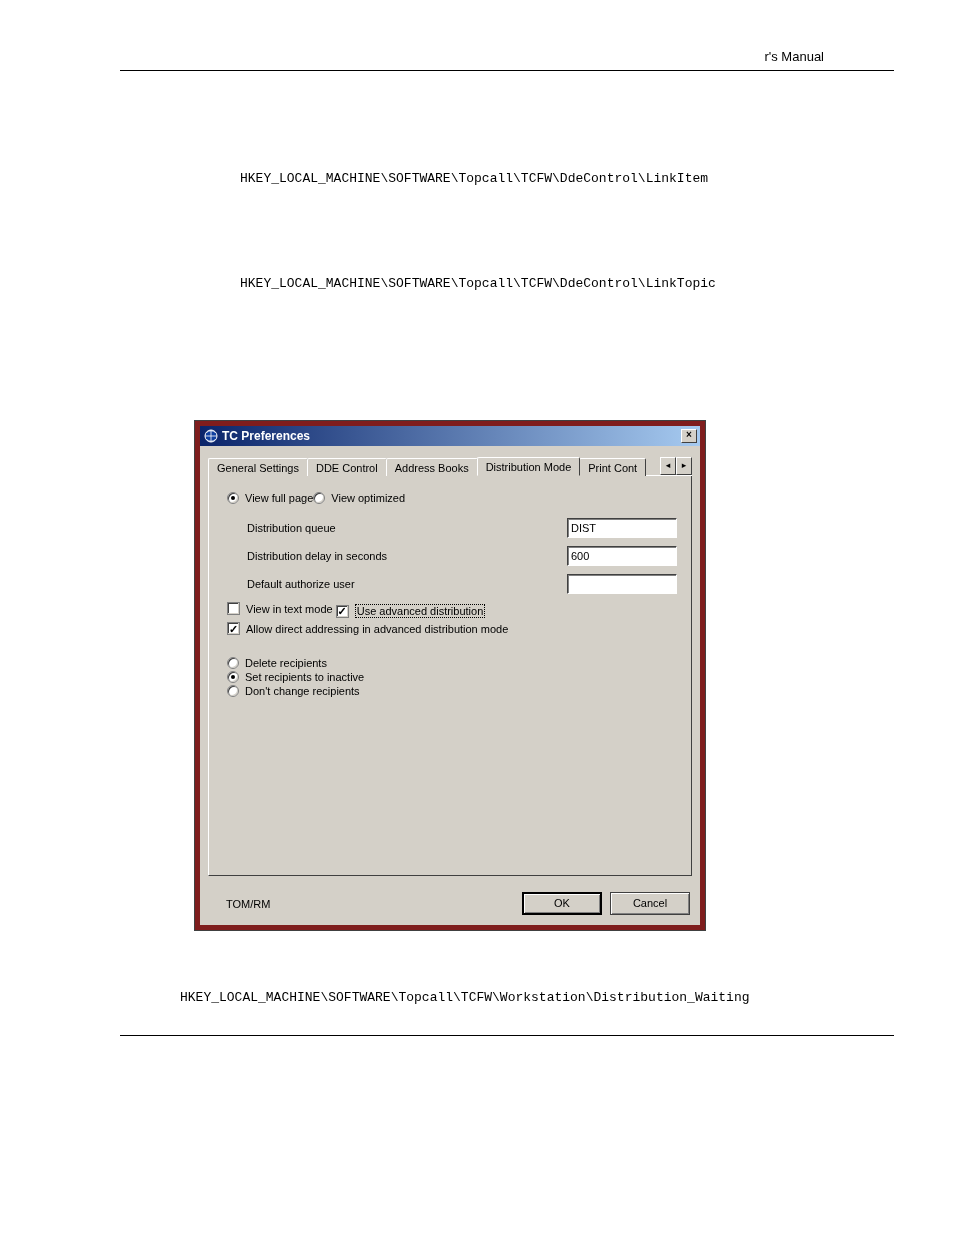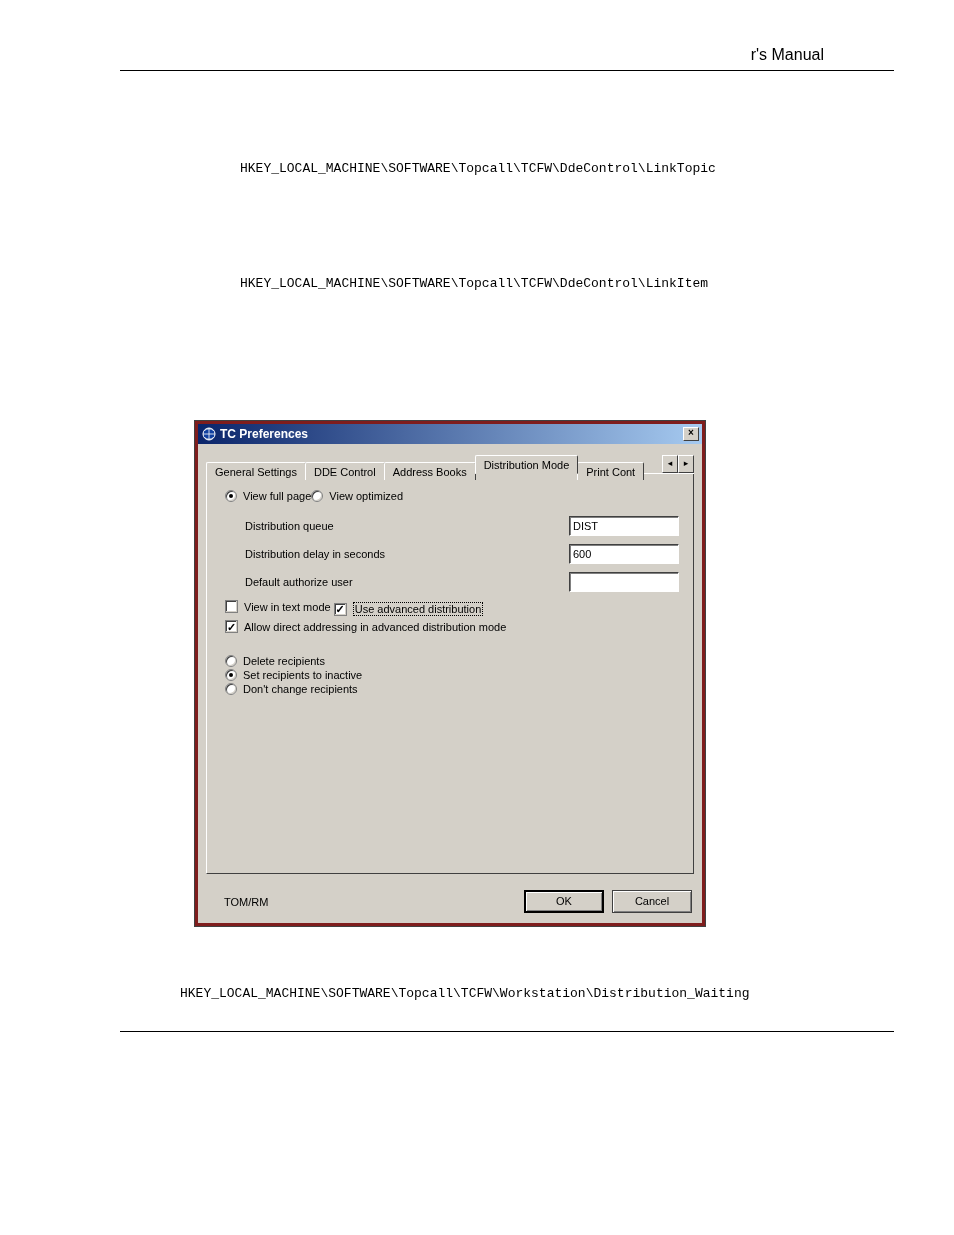--- a/index.html
+++ b/index.html
@@ -14,21 +14,21 @@
     padding: 40px 60px 60px 120px;
   }
   .header-rule-wrap {
     position: relative;
     height: 30px;
   }
   .header-text {
     position: absolute;
     right: 70px;
     bottom: 6px;
-    font-size: 16px;
+    font-size: 13px;
     font-family: Arial, sans-serif;
   }
   .header-rule {
     border: none;
     border-top: 1px solid #000;
     margin: 0;
   }
   .reg-path {
     font-family: "Courier New", monospace;
     font-size: 13px;
@@ -36,21 +36,21 @@
     margin-top: 90px;
   }
   .reg-path.second { margin-top: 100px; }
   .reg-path.third { margin-top: 60px; margin-left: 60px; }
   .dialog-wrap {
     margin-top: 130px;
     margin-left: 75px;
   }
   .dialog {
     width: 510px;
-    border: 3px solid #7f1d1d;
+    border: 5px solid #7f1d1d;
     box-shadow: 0 0 0 1px #404040;
     font-family: Tahoma, Arial, sans-serif;
     font-size: 11px;
     background: #000000;
   }
   .titlebar {
     background: linear-gradient(to right, #0a246a, #a6caf0);
     color: #fff;
     font-weight: bold;
     font-size: 12px;
@@ -108,21 +108,21 @@
     margin-bottom: -1px;
     z-index: 2;
     border-left-color: #fff;
     border-top-color: #fff;
     border-right-color: #404040;
   }
   .tab.inactive {
     border-left-color: #fff;
     border-top-color: #fff;
     border-right-color: #404040;
-    top: 7px;
+    top: 1px;
   }
   .tab-scroll {
     margin-left: auto;
     display: flex;
     gap: 0;
   }
   .tab-scroll-btn {
     width: 16px; height: 18px;
     background: #d4d0c8;
     border: 1px solid #fff;
@@ -248,22 +248,22 @@
 </style>
 </head>
 <body>
 
 <div class="page">
   <div class="header-rule-wrap">
     <span class="header-text">r's Manual</span>
   </div>
   <hr class="header-rule">
 
+  <div class="reg-path second">HKEY_LOCAL_MACHINE\SOFTWARE\Topcall\TCFW\DdeControl\LinkItem</div>
   <div class="reg-path">HKEY_LOCAL_MACHINE\SOFTWARE\Topcall\TCFW\DdeControl\LinkTopic</div>
-  <div class="reg-path second">HKEY_LOCAL_MACHINE\SOFTWARE\Topcall\TCFW\DdeControl\LinkItem</div>
 
   <div class="dialog-wrap">
     <div class="dialog">
       <div class="titlebar">
         <span class="app-icon">
           <svg width="14" height="14" viewBox="0 0 14 14">
             <circle cx="7" cy="7" r="6" fill="#1040a0" stroke="#fff" stroke-width="1"></circle>
             <path d="M1 7 H13 M7 1 V13 M2.5 3.5 Q7 0 11.5 3.5 M2.5 10.5 Q7 14 11.5 10.5" stroke="#fff" stroke-width="0.8" fill="none"></path>
           </svg>
         </span>

